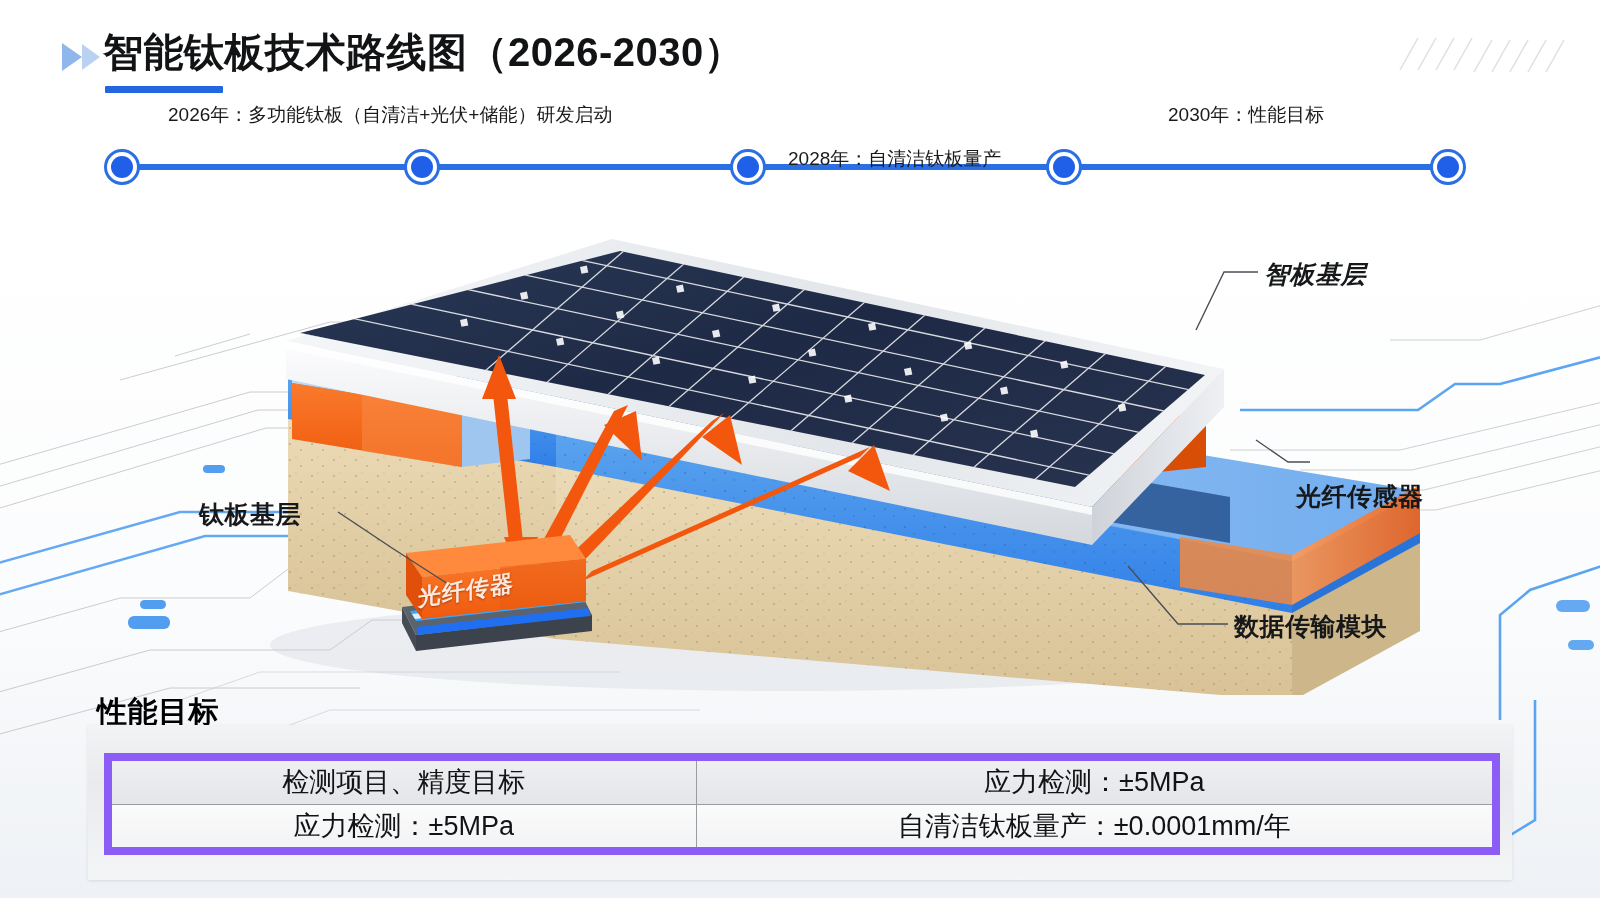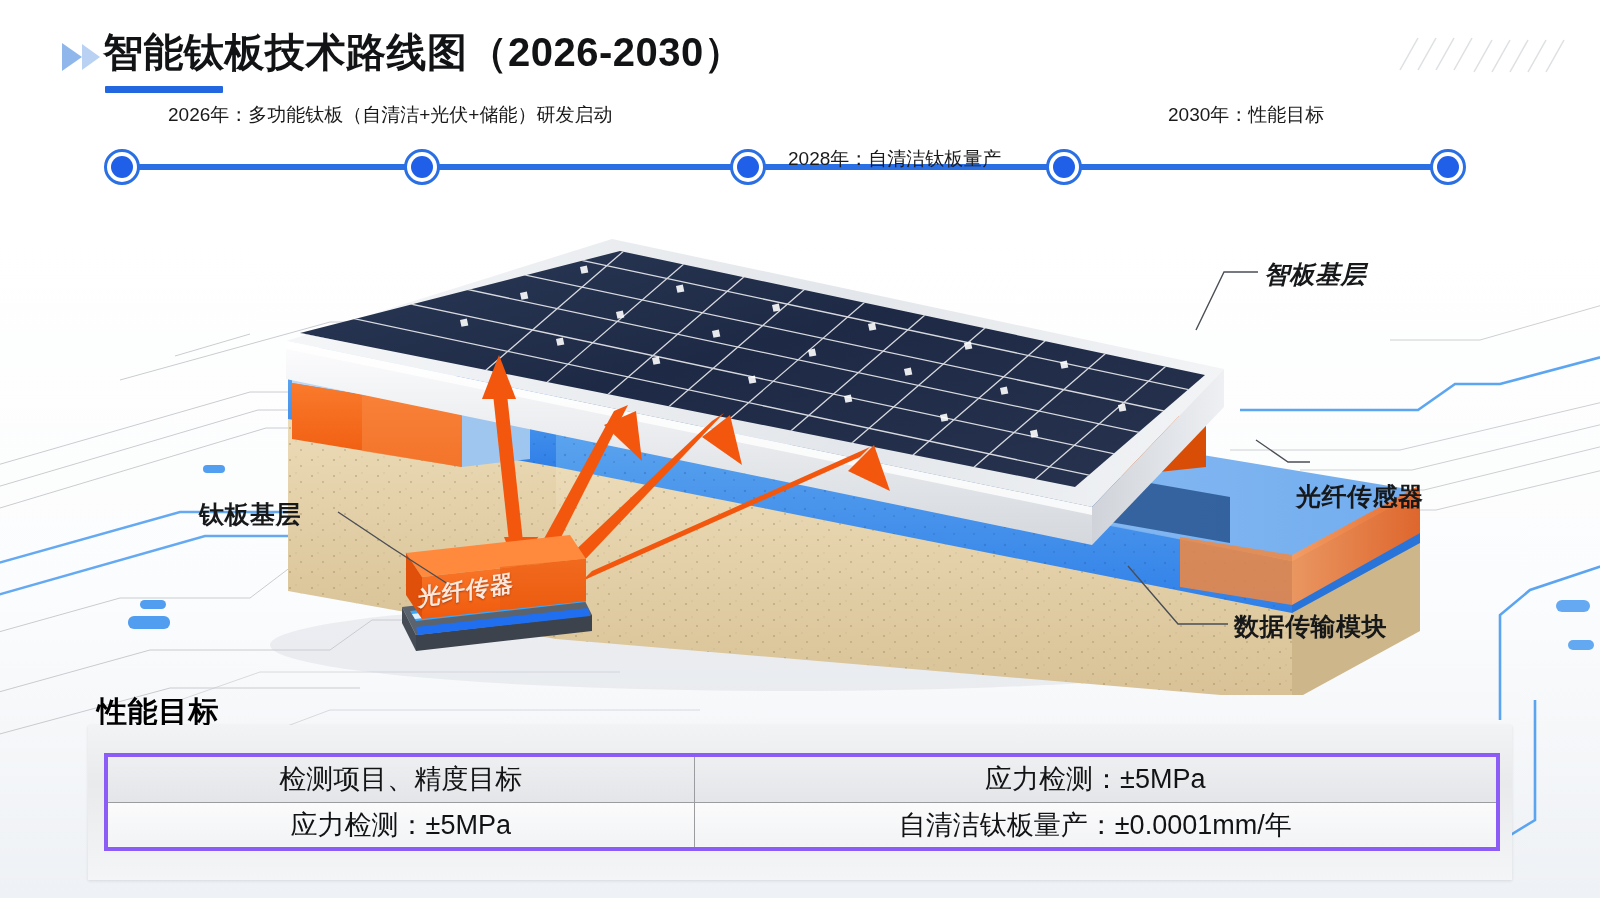--- a/index.html
+++ b/index.html
@@ -78,21 +78,21 @@
     font-size:30px; font-weight:700; color:#000000; letter-spacing:.5px;
   }
   #perf-panel {
     position:absolute; left:88px; top:35px; width:1424px; height:155px;
     background:linear-gradient(180deg,#f2f3f5 0%,#e9eaec 38%,#f4f5f6 100%);
     box-shadow:0 1px 3px rgba(0,0,0,.10);
   }
   #perf-table {
     position:absolute; left:104px; top:753px; width:1396px;
     border-collapse:collapse; z-index:9;
-    border:4px solid #8b5cf6; background:#fff;
+    border:8px solid #8b5cf6; background:#fff;
   }
   #perf-table td {
     border:1px solid #9a9ca0;
     text-align:center; vertical-align:middle;
     font-size:27px; color:#121315; font-weight:400;
     height:47px; padding:3px 8px; white-space:nowrap;
   }
   #perf-table tr:first-child td {
     background:linear-gradient(180deg,#eeeff1 0%,#e4e5e8 100%);
   }

